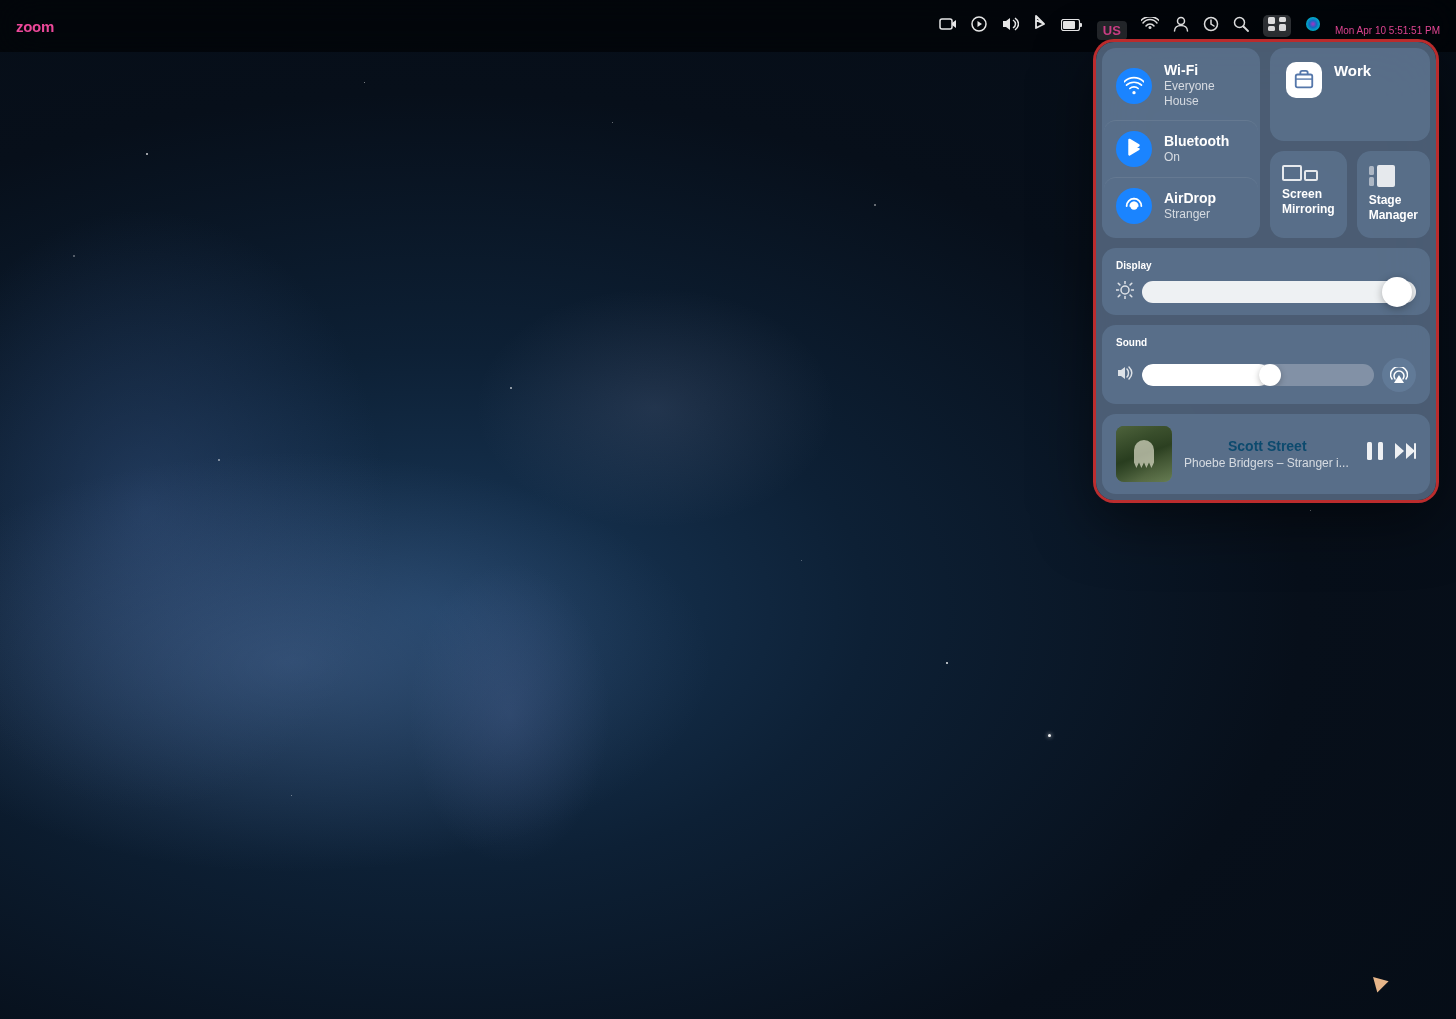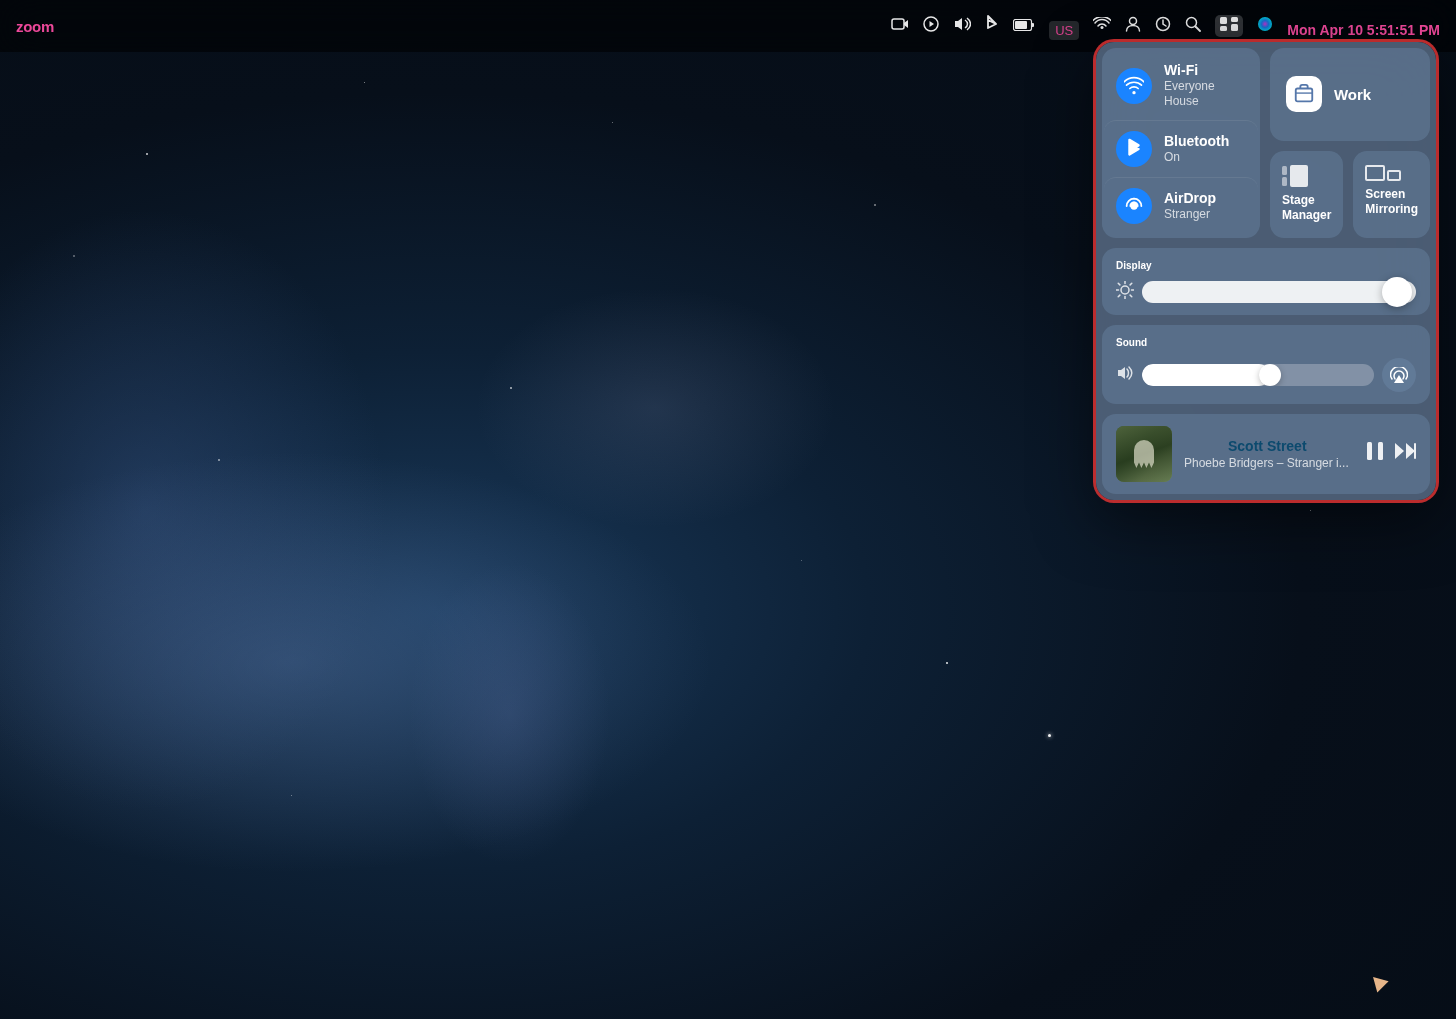--- a/index.html
+++ b/index.html
@@ -72,22 +72,22 @@
     }
 
     .menubar-right {
       margin-left: auto;
       display: flex;
       align-items: center;
       gap: 14px;
     }
 
     .menubar-time {
-      font-size: 14px;
-      font-weight: 700;
+      font-size: 10px;
+      font-weight: 400;
       white-space: nowrap;
       margin-top: 8px;
     }
 
     .menubar-icon {
       font-size: 16px;
       opacity: 0.9;
       cursor: pointer;
     }
 
@@ -183,21 +183,20 @@
       display: flex;
       flex-direction: column;
       gap: 10px;
     }
 
     .work-tile {
       background: rgba(100,125,155,0.55);
       border-radius: 14px;
       padding: 14px 16px;
       display: flex;
-      align-items: center;
       gap: 12px;
       cursor: pointer;
       flex: 1;
     }
 
     .work-icon {
       width: 36px;
       height: 36px;
       border-radius: 10px;
       background: white;
@@ -541,21 +540,21 @@
     </span>
 
     <span class="menubar-icon">
       <svg width="22" height="12" viewBox="0 0 22 12" fill="none">
           <rect x="0.5" y="0.5" width="18" height="11" rx="2" stroke="white" stroke-width="1.2"></rect>
           <rect x="18.5" y="4" width="2.5" height="4" rx="1" fill="white"></rect>
           <rect x="2" y="2" width="12" height="8" rx="1" fill="white"></rect>
         </svg>
     </span>
 
-    <span class="menubar-icon" style="font-size:13px;font-weight:400;background:rgba(255,255,255,0.15);padding:2px 6px;border-radius:4px;margin-top:8px;">US</span>
+    <span class="menubar-icon" style="font-size:13px;font-weight:700;background:rgba(255,255,255,0.15);padding:2px 6px;border-radius:4px;margin-top:8px;">US</span>
 
     <span class="menubar-icon">
       <svg width="18" height="14" viewBox="0 0 18 14" fill="white">
           <path d="M9 12a1.5 1.5 0 1 0 0-3 1.5 1.5 0 0 0 0 3z"></path>
           <path d="M5 9c1-1.3 2.5-2 4-2s3 0.7 4 2" stroke="white" stroke-width="1.5" fill="none" stroke-linecap="round"></path>
           <path d="M2 6c1.8-2.3 4.3-3.5 7-3.5s5.2 1.2 7 3.5" stroke="white" stroke-width="1.5" fill="none" stroke-linecap="round"></path>
           <path d="M0 3.5C2.5.9 5.6-.3 9-.3s6.5 1.2 9 3.8" stroke="white" stroke-width="1.5" fill="none" stroke-linecap="round"></path>
         </svg>
     </span>
 
@@ -663,42 +662,42 @@
           <svg viewBox="0 0 24 24" width="22" height="22">
             <rect x="3" y="6" width="18" height="14" rx="2" fill="none" stroke="#5577aa" stroke-width="2"></rect>
             <path d="M8 6V4a2 2 0 0 1 2-2h4a2 2 0 0 1 2 2v2" stroke="#5577aa" stroke-width="2" fill="none"></path>
             <line x1="3" y1="11" x2="21" y2="11" stroke="#5577aa" stroke-width="1.5"></line>
           </svg>
         </div>
         <span class="work-label">Work</span>
       </div>
 
       <div class="bottom-tiles">
+
+        <div class="tile">
+          <div class="tile-icon">
+            <div class="mirror-icon">
+              <div class="mirror-rect mirror-rect-1"></div>
+              <div class="mirror-rect mirror-rect-2"></div>
+            </div>
+          </div>
+          <span class="tile-label">Screen<br>Mirroring</span>
+        </div>
 
         <div class="tile">
           <div class="tile-icon">
             <div class="stage-icon">
               <div class="stage-bar-group">
                 <div class="stage-bar" style="height:9px;opacity:0.6;"></div>
                 <div class="stage-bar" style="height:9px;opacity:0.6;"></div>
               </div>
               <div class="stage-main"></div>
             </div>
           </div>
           <span class="tile-label">Stage<br>Manager</span>
-        </div>
-
-        <div class="tile">
-          <div class="tile-icon">
-            <div class="mirror-icon">
-              <div class="mirror-rect mirror-rect-1"></div>
-              <div class="mirror-rect mirror-rect-2"></div>
-            </div>
-          </div>
-          <span class="tile-label">Screen<br>Mirroring</span>
         </div>
       </div>
     </div>
   </div>
 
   <div class="section">
     <div class="section-title">Display</div>
     <div class="slider-row">
       <span class="slider-icon">
         <svg width="18" height="18" viewBox="0 0 18 18" fill="none">

